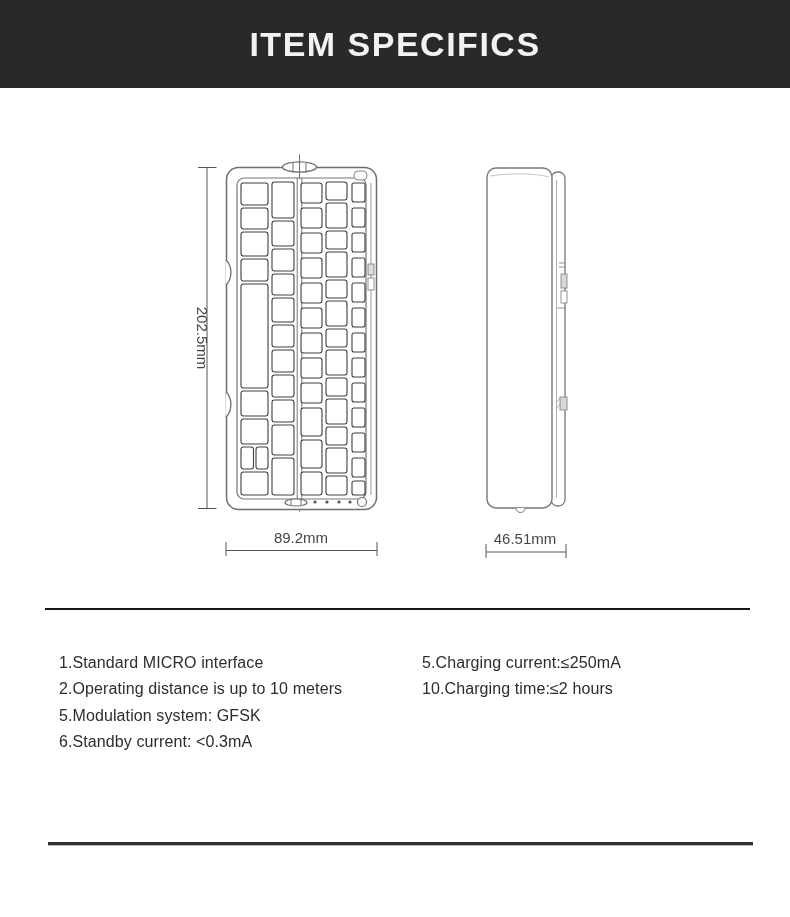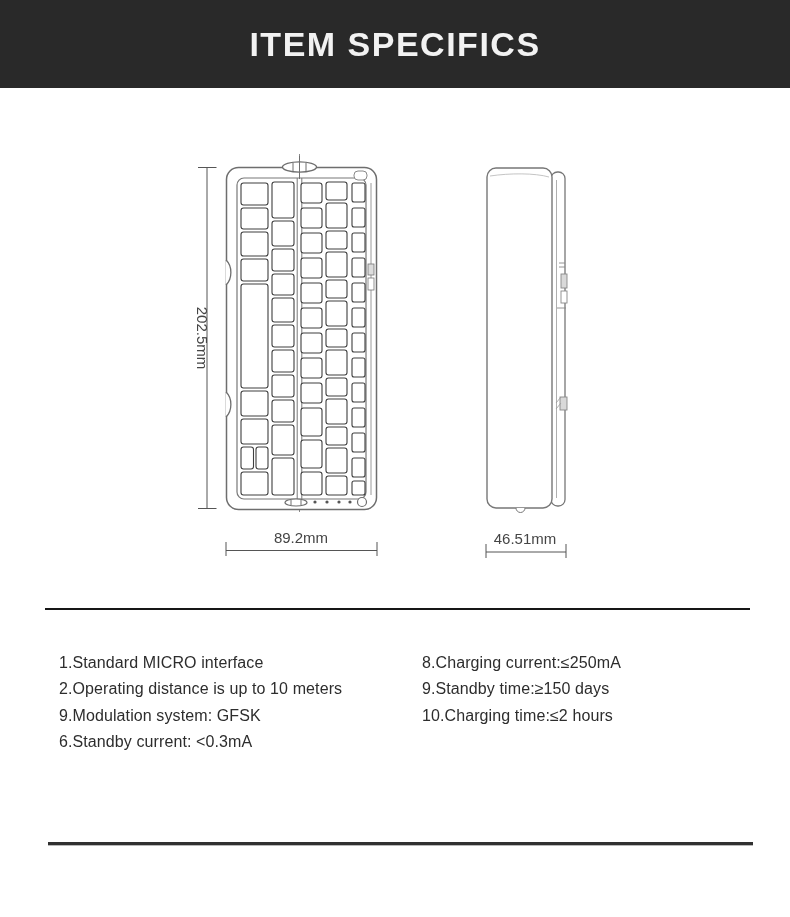--- a/index.html
+++ b/index.html
@@ -179,25 +179,24 @@
     </g>
   </svg>
   </section>
 
   <div class="sep-top"></div>
 
   <section class="specs">
     <ul class="left">
       <li>1.Standard MICRO interface</li>
       <li>2.Operating distance is up to 10 meters</li>
-      <li>9.Modulation system: GFSK</li>
+      <li>5.Modulation system: GFSK</li>
       <li>6.Standby current: &lt;0.3mA</li>
     </ul>
     <ul class="right">
-      <li>8.Charging current:≤250mA</li>
-      <li>9.Standby time:≥150 days</li>
+      <li>5.Charging current:≤250mA</li>
       <li>10.Charging time:≤2 hours</li>
     </ul>
   </section>
 
   <div class="sep-bottom"></div>
 
 </div>
 
 </body></html>

